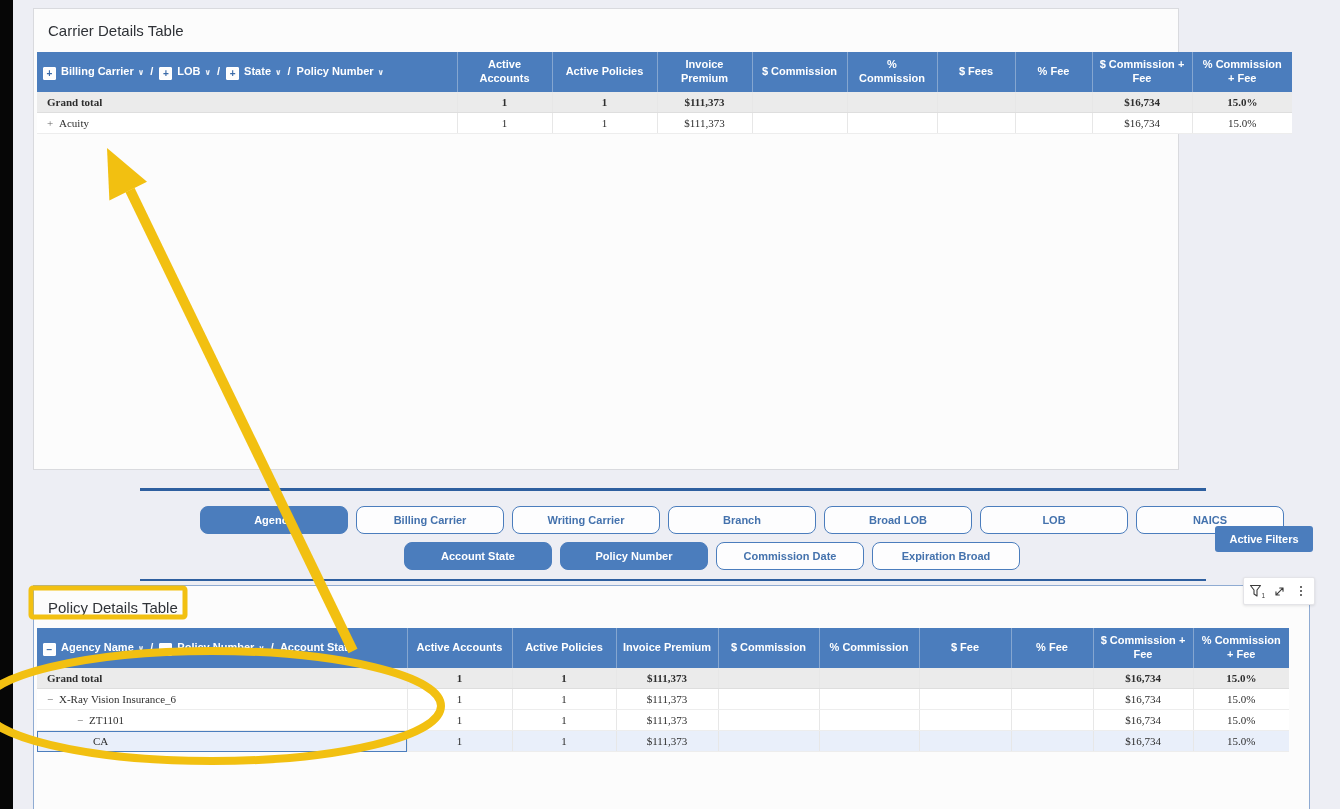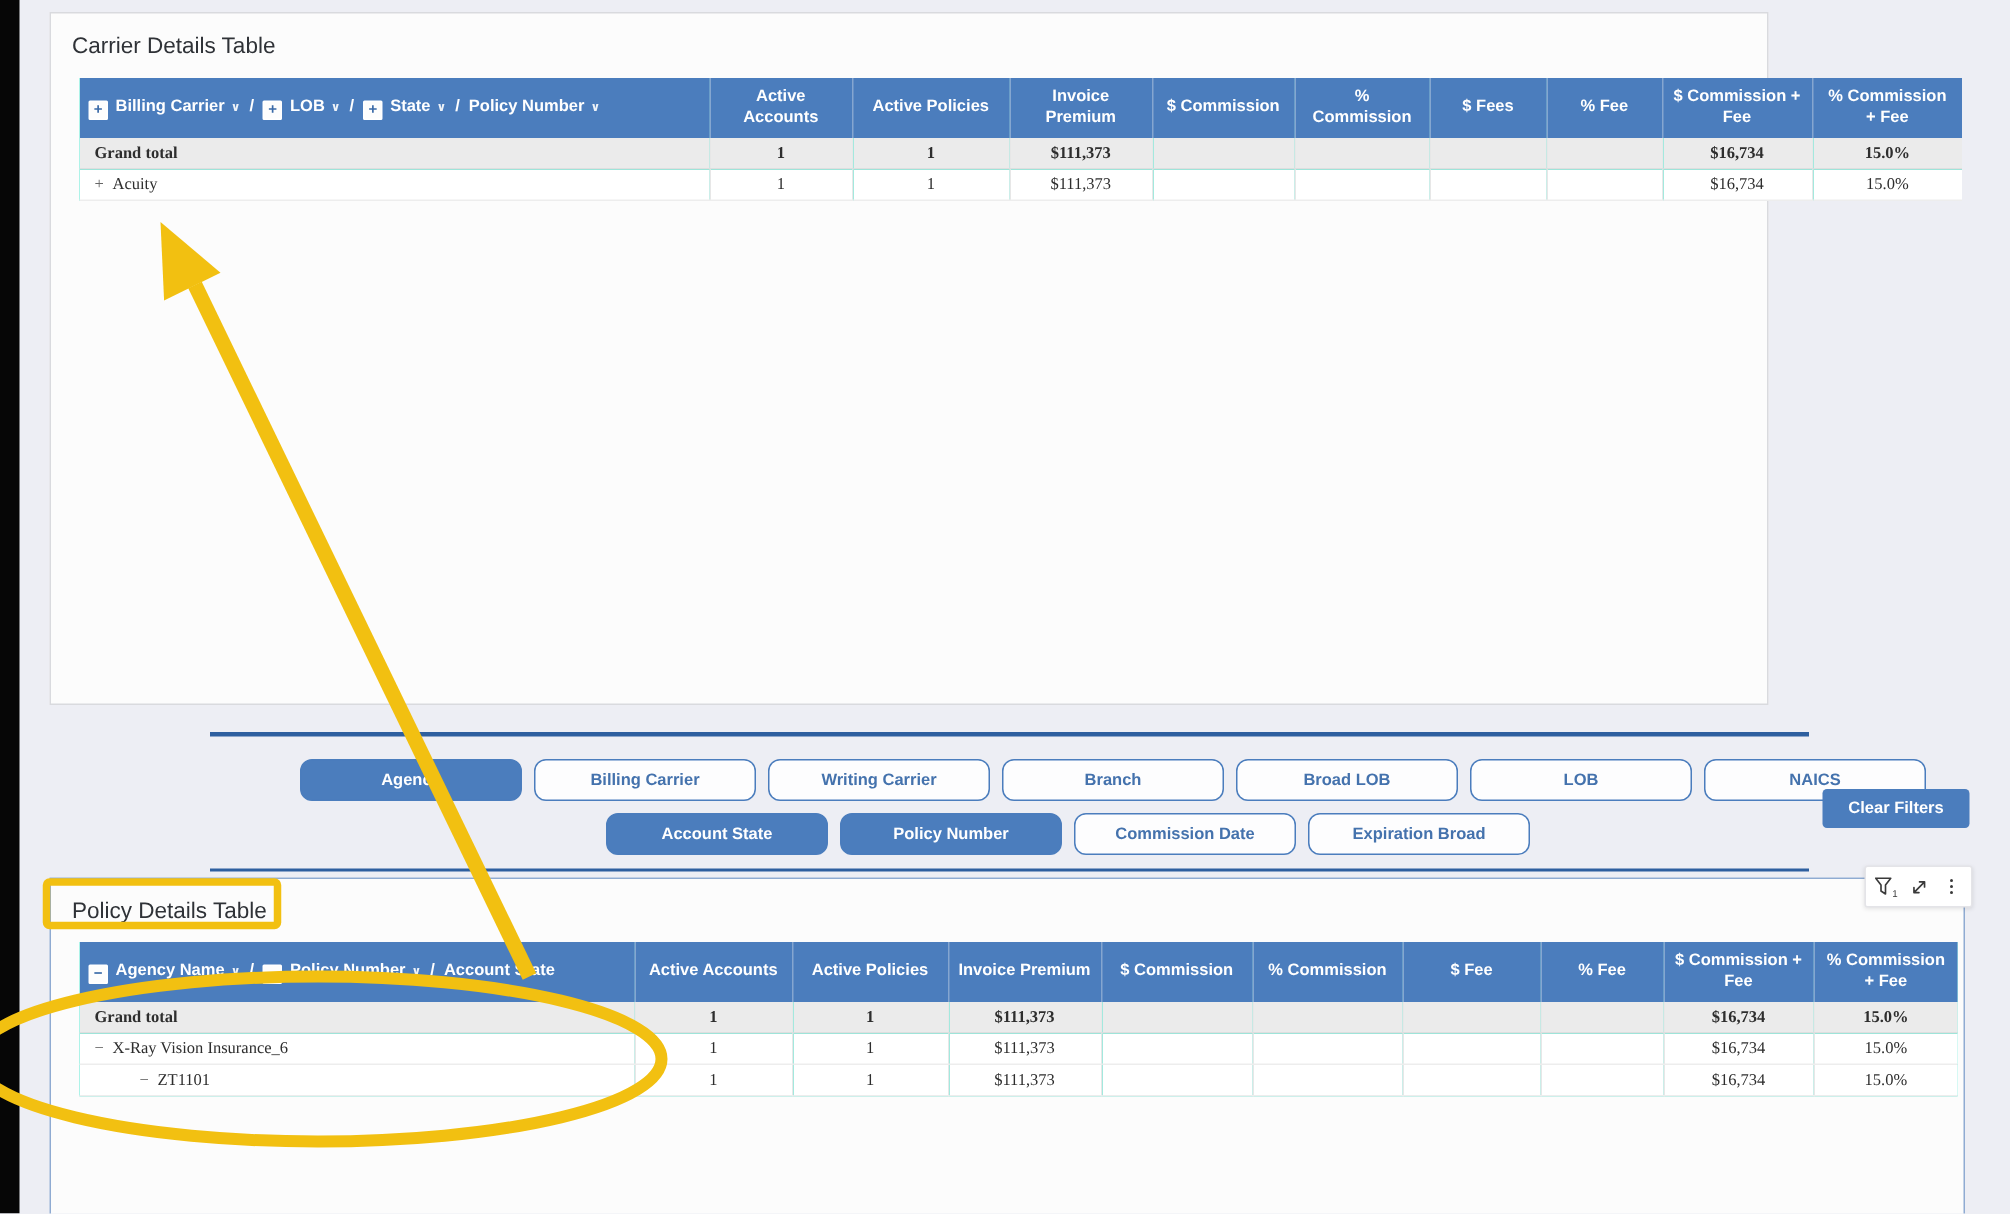--- a/index.html
+++ b/index.html
@@ -11,21 +11,21 @@
   }
   .black-strip{position:absolute;left:0;top:0;width:13px;height:809px;background:#060606;}
 
   
   .panel{position:absolute;background:#fcfcfc;box-sizing:border-box;}
   .panel-top{left:33px;top:8px;width:1146px;height:462px;border:1px solid #d9dade;}
   .panel-bottom{left:33px;top:585px;width:1277px;height:232px;border:1px solid #8fabd2;}
   .panel-title{position:absolute;left:14px;top:13px;font-size:15px;color:#2f3237;font-weight:400;white-space:nowrap;}
 
   
-  table.pbi{position:absolute;left:19px;border-collapse:collapse;table-layout:fixed;font-size:11px;color:#2e2e2e;background:#5eead4;}
+  table.pbi{position:absolute;left:3px;border-collapse:collapse;table-layout:fixed;font-size:11px;color:#2e2e2e;background:#4d7c0f;}
   .panel-top table.pbi{top:43px;width:1255px;}
   .panel-bottom table.pbi{top:42px;width:1252px;}
   table.pbi th{
     background:#4b7dbd;color:#fff;font-weight:bold;font-size:11px;
     padding:3px 6px;height:34px;text-align:center;vertical-align:middle;
     border-right:1px solid #85a6d0;line-height:1.25;
   }
   table.pbi th:last-child{border-right:none;}
   table.pbi th.hier{text-align:left;white-space:nowrap;overflow:hidden;}
   table.pbi td{
@@ -158,21 +158,21 @@
   <button class="fbtn">Broad LOB</button>
   <button class="fbtn">LOB</button>
   <button class="fbtn">NAICS</button>
 </div>
 <div class="btn-row row2">
   <button class="fbtn active">Account State</button>
   <button class="fbtn active">Policy Number</button>
   <button class="fbtn">Commission Date</button>
   <button class="fbtn">Expiration Broad</button>
 </div>
-<button class="clear-filters">Clear Filters</button>
+<button class="clear-filters">Active Filters</button>
 <div class="rule rule-bottom"></div>
 
 <div class="visual-toolbar">
   <button class="vt-btn">
     <svg width="17" height="15" viewBox="0 0 17 15">
       <path d="M1.5 1.5 H11.5 L8 6 V12 L5 10 V6 Z" fill="none" stroke="#3a3a3a" stroke-width="1.1" stroke-linejoin="round"></path>
       <text x="12.5" y="14" font-size="6.5" fill="#3a3a3a">1</text>
     </svg>
   </button>
   <button class="vt-btn">
@@ -250,20 +250,32 @@
         <td>1</td>
         <td>1</td>
         <td>$111,373</td>
         <td></td>
         <td></td>
         <td></td>
         <td></td>
         <td>$16,734</td>
         <td>15.0%</td>
       </tr>
+      <tr class="selected">
+        <td class="hier ind2">CA</td>
+        <td>1</td>
+        <td>1</td>
+        <td>$111,373</td>
+        <td></td>
+        <td></td>
+        <td></td>
+        <td></td>
+        <td>$16,734</td>
+        <td>15.0%</td>
+      </tr>
     </tbody>
   </table>
 </section>
 
 <svg class="annotations" width="1340" height="809" viewBox="0 0 1340 809">
   <rect x="31" y="588" width="154" height="29" rx="2" fill="none" stroke="#F2C011" stroke-width="5"></rect>
   <ellipse cx="212" cy="706" rx="229" ry="55" fill="none" stroke="#F2C011" stroke-width="8"></ellipse>
   <line x1="353" y1="651" x2="130" y2="190" stroke="#F2C011" stroke-width="10"></line>
   <polygon points="107,148 147,181.8 109.4,200.4" fill="#F2C011"></polygon>
 </svg>

